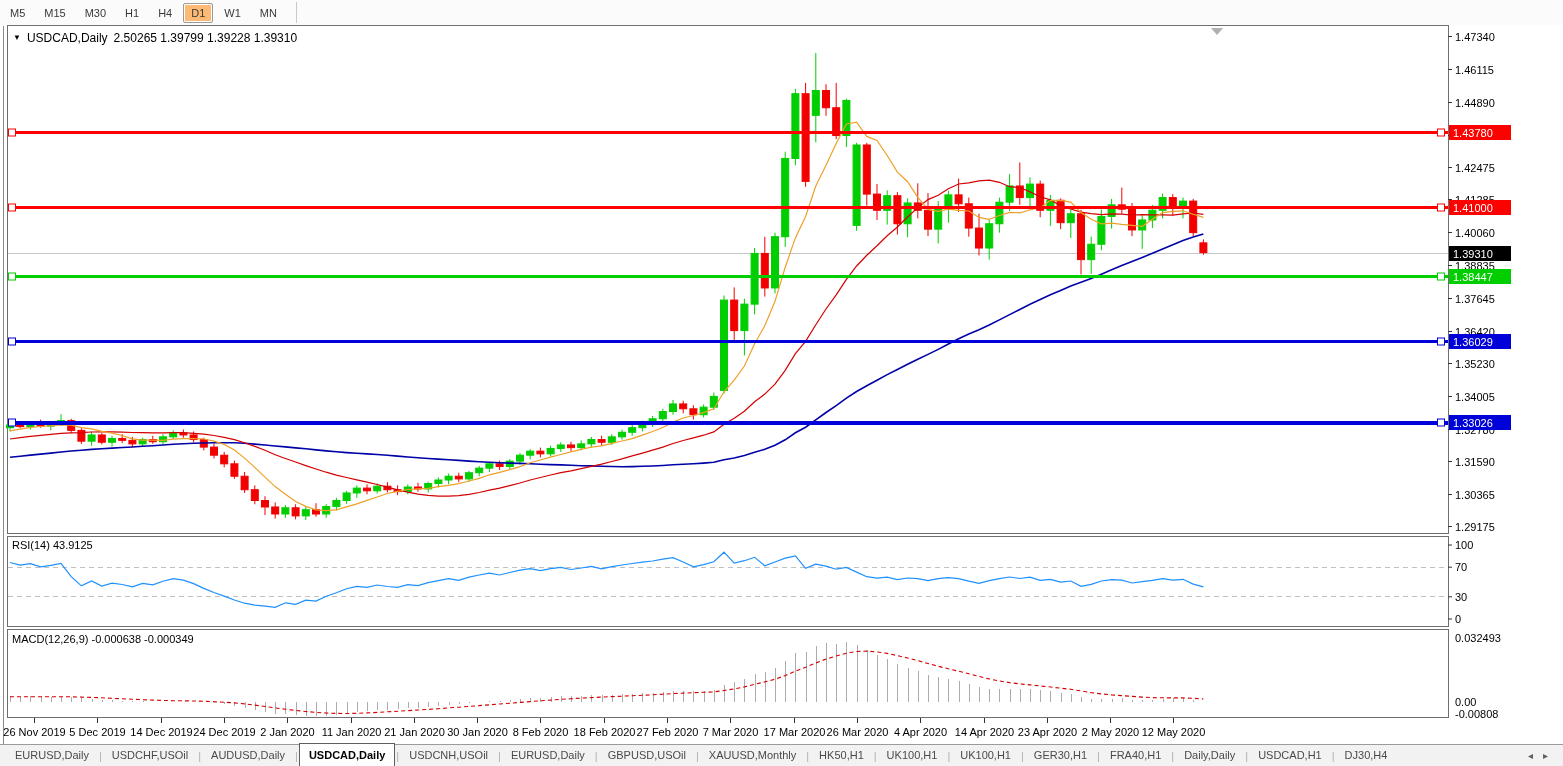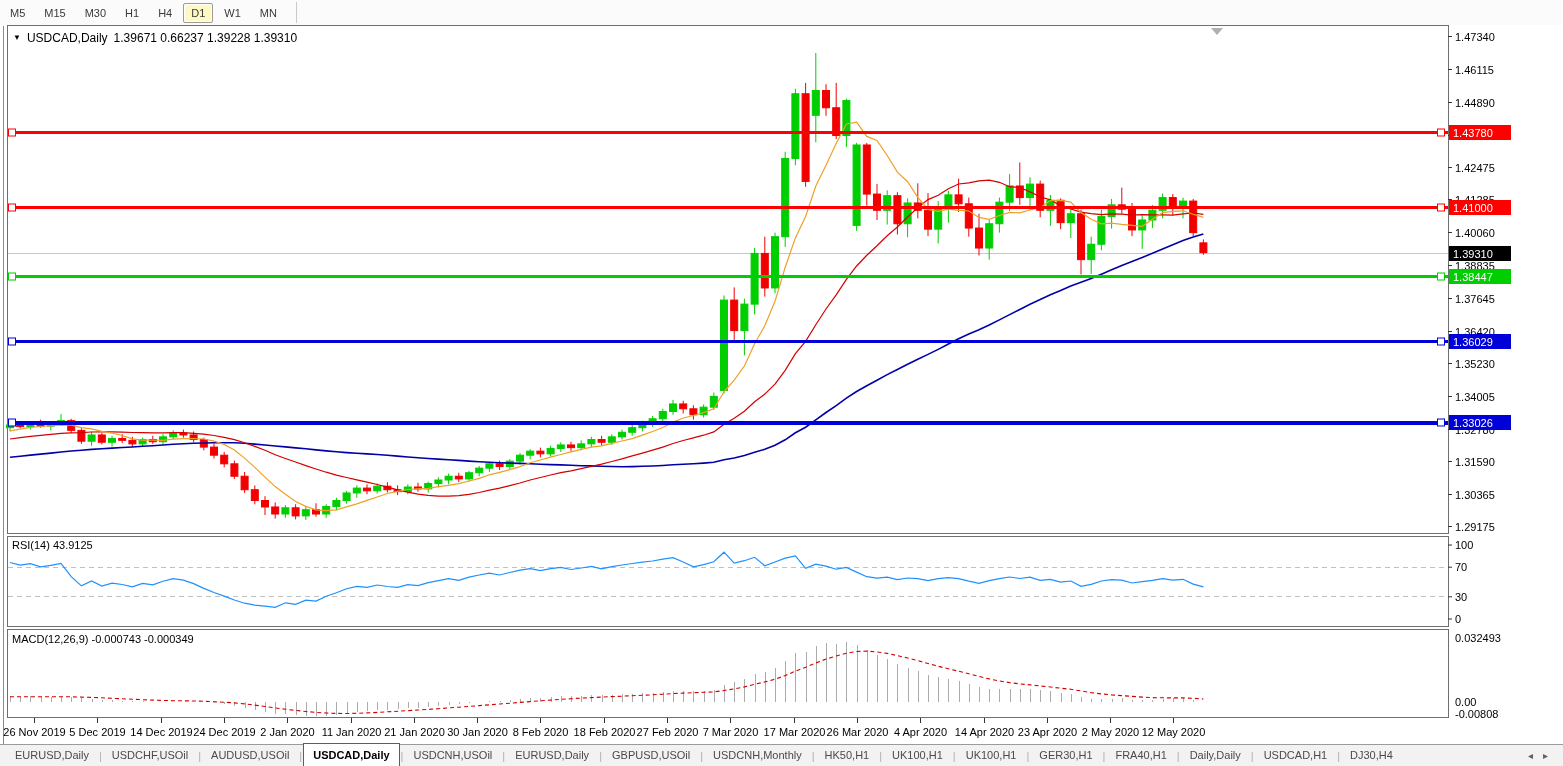--- a/index.html
+++ b/index.html
@@ -4,21 +4,21 @@
 <style>
   html,body{margin:0;padding:0;}
   body{width:1563px;height:766px;position:relative;background:#ffffff;
        font-family:"Liberation Sans",sans-serif;overflow:hidden;}
   svg text{font-family:"Liberation Sans",sans-serif;}
 
   .toolbar{position:absolute;left:0;top:0;width:100%;height:25px;background:#fbfbfb;
            display:flex;align-items:center;padding-left:2px;box-sizing:border-box;z-index:3;}
   .tf-btn{font-size:11px;color:#3a3a3a;padding:3px 7px;margin-right:3px;border:1px solid transparent;
           border-radius:2px;cursor:default;}
-  .tf-btn.active{border:1px solid #9a9a9a;background:#fef9c3;box-shadow:inset 0 0 0 1px #ffffff;}
+  .tf-btn.active{border:1px solid #9a9a9a;background:#fdba74;box-shadow:inset 0 0 0 1px #ffffff;}
   .toolbar-sep{width:1px;height:21px;background:#c9c9c9;margin-left:8px;}
 
   .chart-title{position:absolute;left:13px;top:31px;z-index:3;font-size:12px;color:#000;
                display:flex;align-items:center;gap:6px;white-space:nowrap;}
   .chart-title .tri{font-size:8px;color:#000;line-height:1;}
   .pane-label{position:absolute;z-index:3;font-size:11px;color:#000;white-space:nowrap;text-align:right;}
   #rsi-label{left:12px;top:539px;}
   #macd-label{left:12px;top:633px;}
 
   .tabbar{position:absolute;left:0;top:744px;width:100%;height:22px;background:#f2f2f2;
@@ -520,41 +520,41 @@
     <text x="1047.5" y="736" font-size="11" fill="#000" text-anchor="middle">23 Apr 2020</text>
     <line x1="1110.5" y1="718" x2="1110.5" y2="723" stroke="#333" shape-rendering="crispEdges"></line>
     <text x="1110.5" y="736" font-size="11" fill="#000" text-anchor="middle">2 May 2020</text>
     <line x1="1173.5" y1="718" x2="1173.5" y2="723" stroke="#333" shape-rendering="crispEdges"></line>
     <text x="1173.5" y="736" font-size="11" fill="#000" text-anchor="middle">12 May 2020</text>
   </svg>
 
 <div class="chart-title">
   <span class="tri">▼</span>
   <span>USDCAD,Daily</span>
-  <span>1.39671 0.66237 1.39228 1.39310</span>
+  <span>2.50265 1.39799 1.39228 1.39310</span>
 </div>
 <div class="pane-label" id="rsi-label">RSI(14) 43.9125</div>
-<div class="pane-label" id="macd-label">MACD(12,26,9) -0.000743 -0.000349</div>
+<div class="pane-label" id="macd-label">MACD(12,26,9) -0.000638 -0.000349</div>
 
 <div class="tabbar" id="tabbar">
     <div class="tab">EURUSD,Daily</div>
     <span class="tab-sep">|</span>
     <div class="tab">USDCHF,USOil</div>
     <span class="tab-sep">|</span>
-    <div class="tab">AUDUSD,USOil</div>
+    <div class="tab">AUDUSD,Daily</div>
     <span class="tab-sep">|</span>
     <div class="tab active">USDCAD,Daily</div>
     <span class="tab-sep">|</span>
     <div class="tab">USDCNH,USOil</div>
     <span class="tab-sep">|</span>
     <div class="tab">EURUSD,Daily</div>
     <span class="tab-sep">|</span>
     <div class="tab">GBPUSD,USOil</div>
     <span class="tab-sep">|</span>
-    <div class="tab">USDCNH,Monthly</div>
+    <div class="tab">XAUUSD,Monthly</div>
     <span class="tab-sep">|</span>
     <div class="tab">HK50,H1</div>
     <span class="tab-sep">|</span>
     <div class="tab">UK100,H1</div>
     <span class="tab-sep">|</span>
     <div class="tab">UK100,H1</div>
     <span class="tab-sep">|</span>
     <div class="tab">GER30,H1</div>
     <span class="tab-sep">|</span>
     <div class="tab">FRA40,H1</div>

